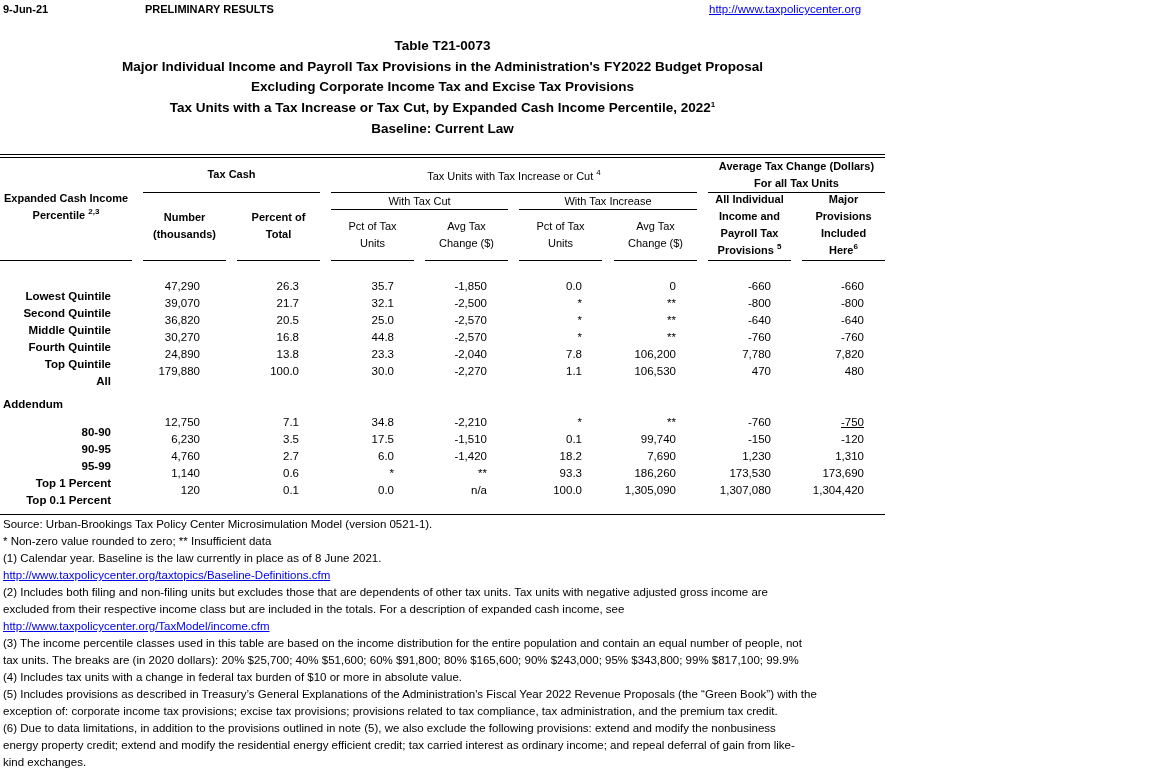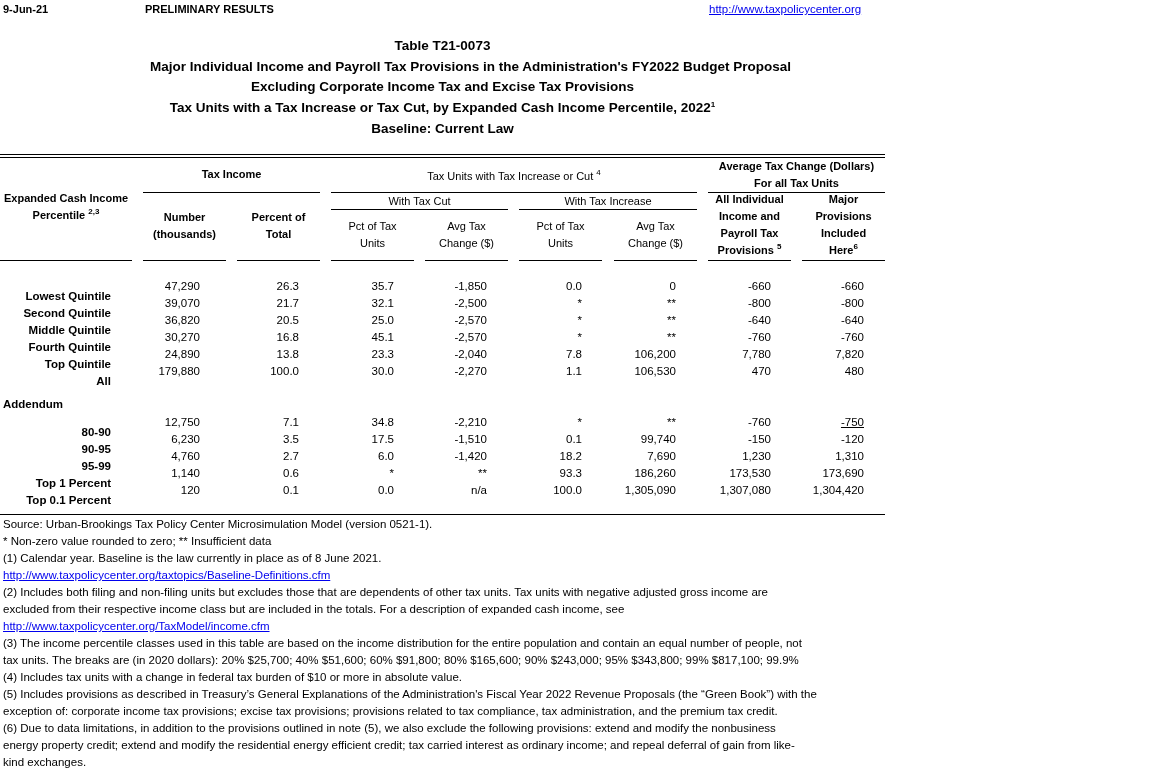--- a/index.html
+++ b/index.html
@@ -18,34 +18,34 @@
   .note { position: absolute; left: 3px; font-size: 11.5px; line-height: 17px; white-space: nowrap; }
 </style>
 </head>
 <body>
 
 <div class="abs hdr-small" style="left:3px;">9-Jun-21</div>
 <div class="abs hdr-small" style="left:145px;">PRELIMINARY RESULTS</div>
 <a class="abs hdr-small link" style="left:709px; font-size:11.5px;">http://www.taxpolicycenter.org</a>
 
 <div class="abs title" style="top:38px;">Table T21-0073</div>
-<div class="abs title" style="top:59px;padding-left:28px;">Major Individual Income and Payroll Tax Provisions in the Administration's FY2022 Budget Proposal</div>
+<div class="abs title" style="top:59px;">Major Individual Income and Payroll Tax Provisions in the Administration's FY2022 Budget Proposal</div>
 <div class="abs title" style="top:79px;">Excluding Corporate Income Tax and Excise Tax Provisions</div>
 <div class="abs title" style="top:100px;"><span>Tax Units with a Tax Increase or Tax Cut, by Expanded Cash Income Percentile, 2022</span><sup>1</sup></div>
 <div class="abs title" style="top:121px;">Baseline: Current Law</div>
 
 <div class="rule" style="left:0; top:154px; width:885px;"></div>
 <div class="rule" style="left:0; top:157px; width:885px;"></div>
 
 <div class="th" style="left:0; width:132px; top:190px;">
   <div>Expanded Cash Income</div>
   <div><span>Percentile</span> <sup>2,3</sup></div>
 </div>
 
-<div class="th" style="left:143px; width:177px; top:166px;">Tax Income</div>
+<div class="th" style="left:143px; width:177px; top:166px;">Tax Cash</div>
 <div class="rule" style="left:143px; top:192px; width:177px;"></div>
 
 <div class="th" style="left:143px; width:83px; top:209px;">
   <div>Number</div>
     <div>(thousands)</div>
 </div>
 <div class="th" style="left:237px; width:83px; top:209px;">
   <div>Percent of</div>
     <div>Total</div>
 </div>
@@ -137,21 +137,21 @@
     <div class="cell" style="left:425px; width:62px;">-2,570</div>
     <div class="cell" style="left:519px; width:63px;">*</div>
     <div class="cell" style="left:614px; width:62px;">**</div>
     <div class="cell" style="left:708px; width:63px;">-640</div>
     <div class="cell" style="left:802px; width:62px;">-640</div>
   </div>
     <div class="row" style="top: 329px;">
     <div class="cell label" style="left:0; width:111px;">Fourth Quintile</div>
     <div class="cell" style="left:143px; width:57px;">30,270</div>
     <div class="cell" style="left:237px; width:62px;">16.8</div>
-    <div class="cell" style="left:331px; width:63px;">45.1</div>
+    <div class="cell" style="left:331px; width:63px;">44.8</div>
     <div class="cell" style="left:425px; width:62px;">-2,570</div>
     <div class="cell" style="left:519px; width:63px;">*</div>
     <div class="cell" style="left:614px; width:62px;">**</div>
     <div class="cell" style="left:708px; width:63px;">-760</div>
     <div class="cell" style="left:802px; width:62px;">-760</div>
   </div>
     <div class="row" style="top: 346px;">
     <div class="cell label" style="left:0; width:111px;">Top Quintile</div>
     <div class="cell" style="left:143px; width:57px;">24,890</div>
     <div class="cell" style="left:237px; width:62px;">13.8</div>

